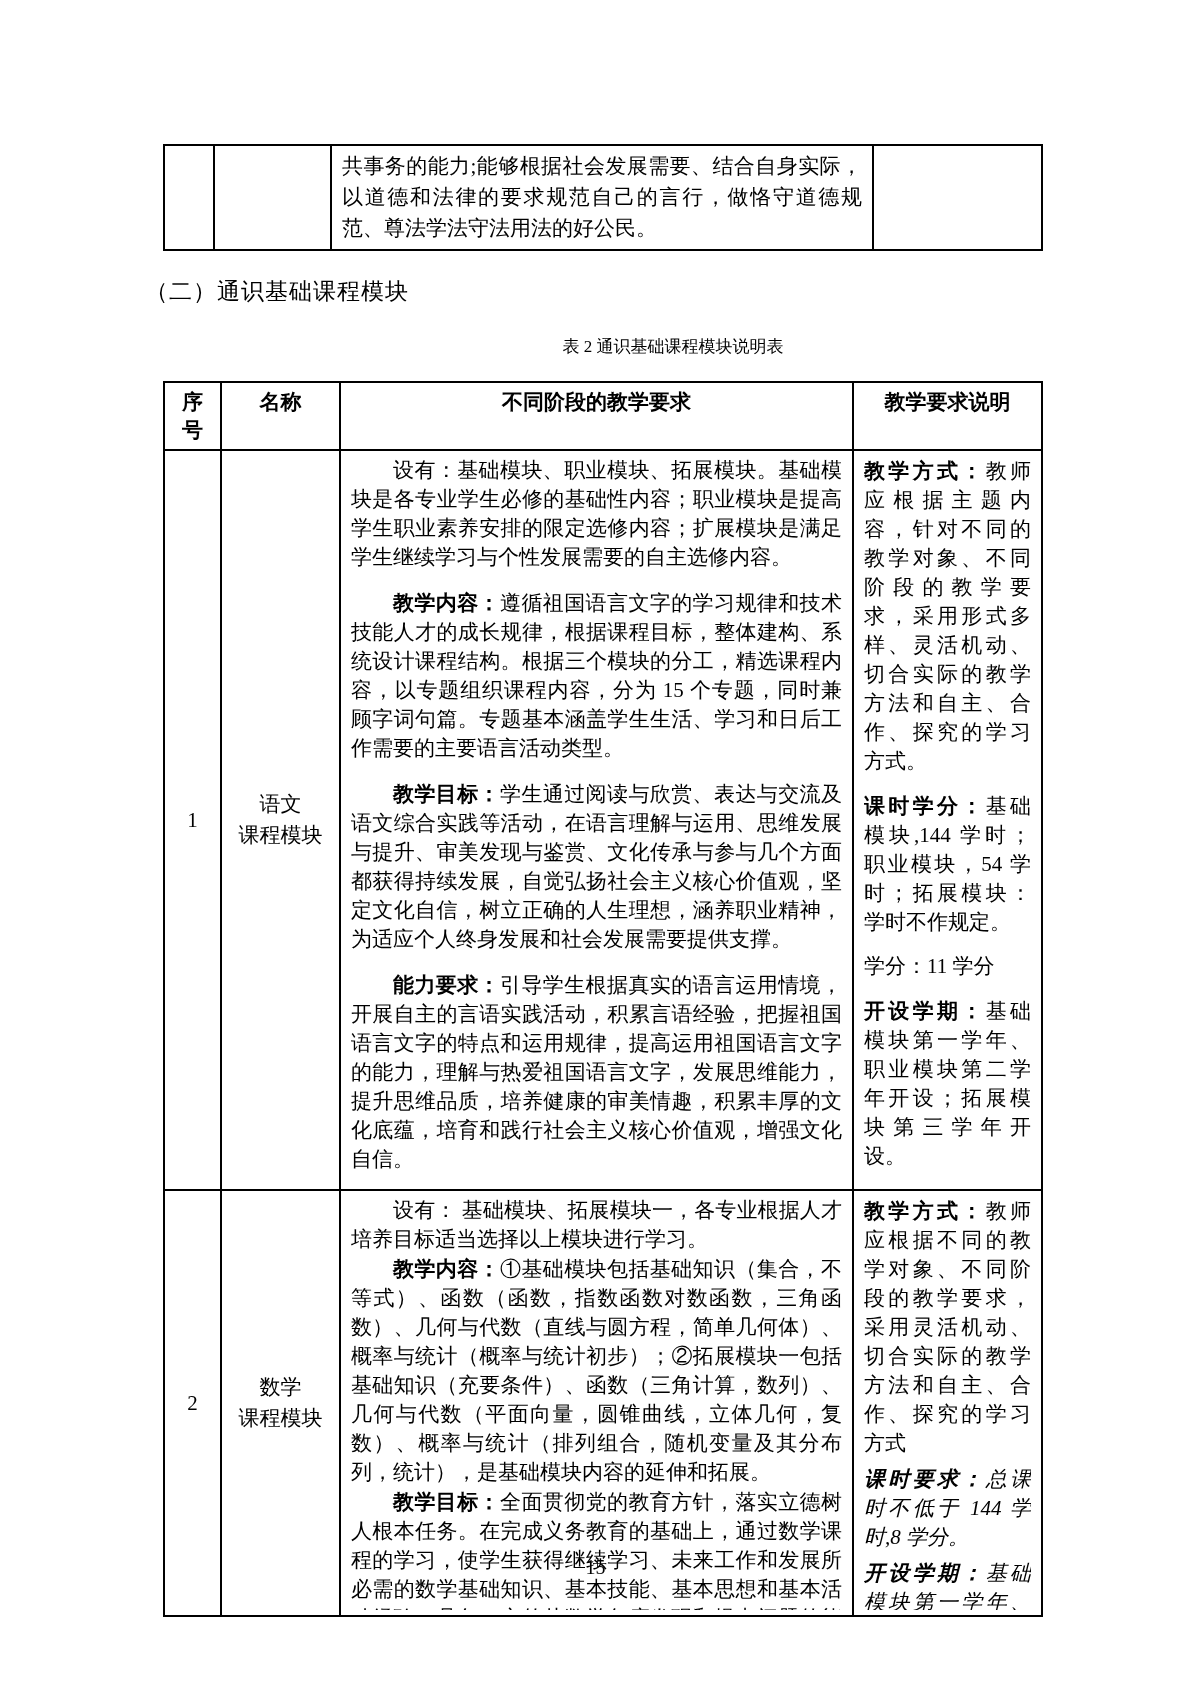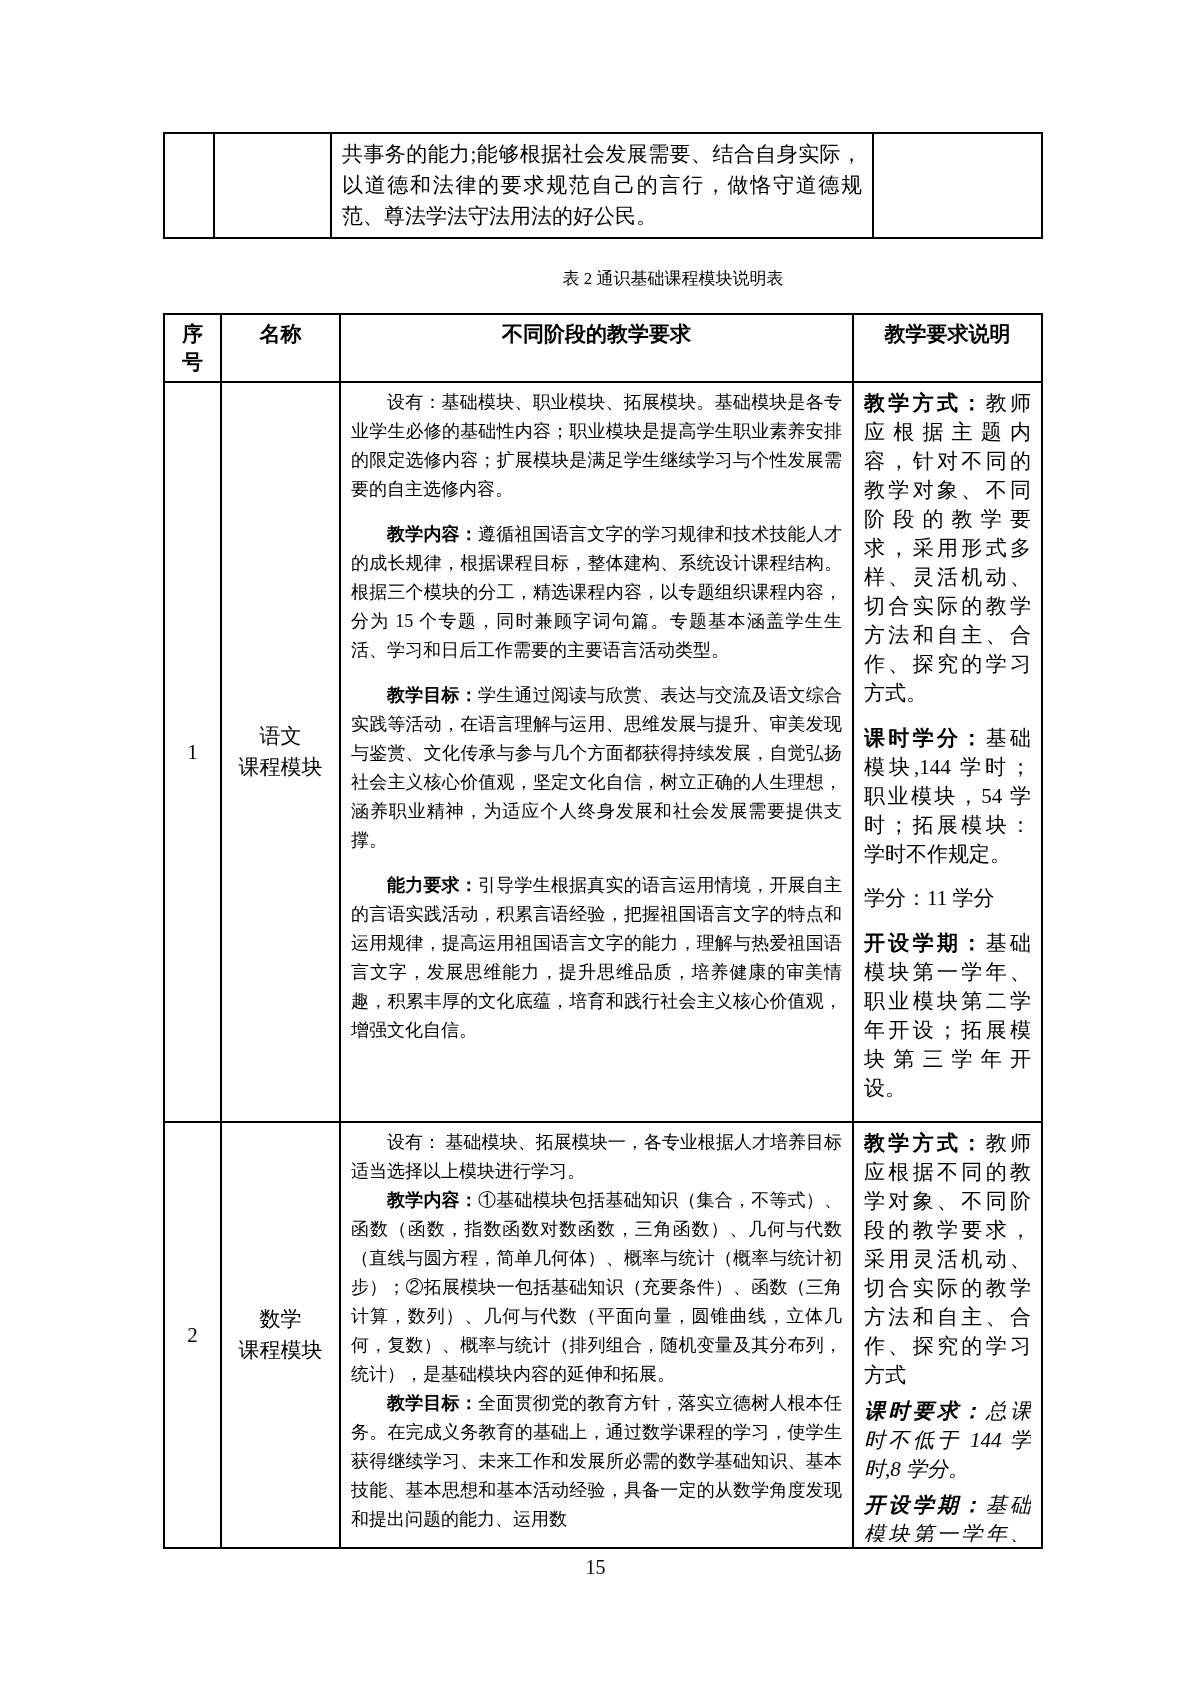--- a/index.html
+++ b/index.html
@@ -5,21 +5,21 @@
   html,body{margin:0;padding:0;background:#888;}
   .page{
     position:relative;
     width:1191px;height:1684px;
     background:#ffffff;
     font-family:"Liberation Serif","DejaVu Serif",serif;
     color:#000;
     overflow:hidden;
   }
   .content{
-    position:absolute;left:163px;top:4px;width:1020px;
+    position:absolute;left:163px;top:16px;width:1020px;
   }
   .hei{font-family:"Liberation Sans","DejaVu Sans",sans-serif;font-weight:700;}
 
   table.doc-table{
     border-collapse:collapse;table-layout:fixed;width:878px;
   }
   table.doc-table td,table.doc-table th{
     border:2px solid #000;
     padding:5px 10px;
     vertical-align:top;
@@ -57,21 +57,21 @@
   }
   .cellbox{overflow:hidden;}
   .row-1 .content-box{height:728px;}
   .row-1 .req-box{height:728px;}
   .row-2 .content-box{height:414px;}
   .row-2 .req-box{height:414px;}
 
   .content-box p{
     margin:0;text-indent:2em;
     text-align:justify;text-justify:inter-ideograph;
-    font-size:18px;line-height:29px;
+    font-size:21px;line-height:29px;
   }
   .row-1 .content-box p + p{margin-top:16px;}
   .row-2 .content-box p + p{margin-top:0;}
 
   .req-box p{
     margin:0;text-indent:0;
     text-align:justify;text-justify:inter-ideograph;
     font-size:21px;line-height:29px;
   }
   .row-1 .req-box p + p{margin-top:15px;}
@@ -100,20 +100,21 @@
         <td></td>
         <td></td>
         <td>
           <div class="carry-text">共事务的能力;能够根据社会发展需要、结合自身实际，以道德和法律的要求规范自己的言行，做恪守道德规范、尊法学法守法用法的好公民。</div>
         </td>
         <td></td>
       </tr>
     </tbody>
       </table>
 
+    <div class="section-heading">（二）通识基础课程模块</div>
 
     <div class="table-title">表 2 通识基础课程模块说明表</div>
 
     <table class="doc-table main-table">
       <colgroup>
         <col style="width:57px">
           <col style="width:119px">
           <col style="width:513px">
           <col style="width:189px">
       </colgroup>

